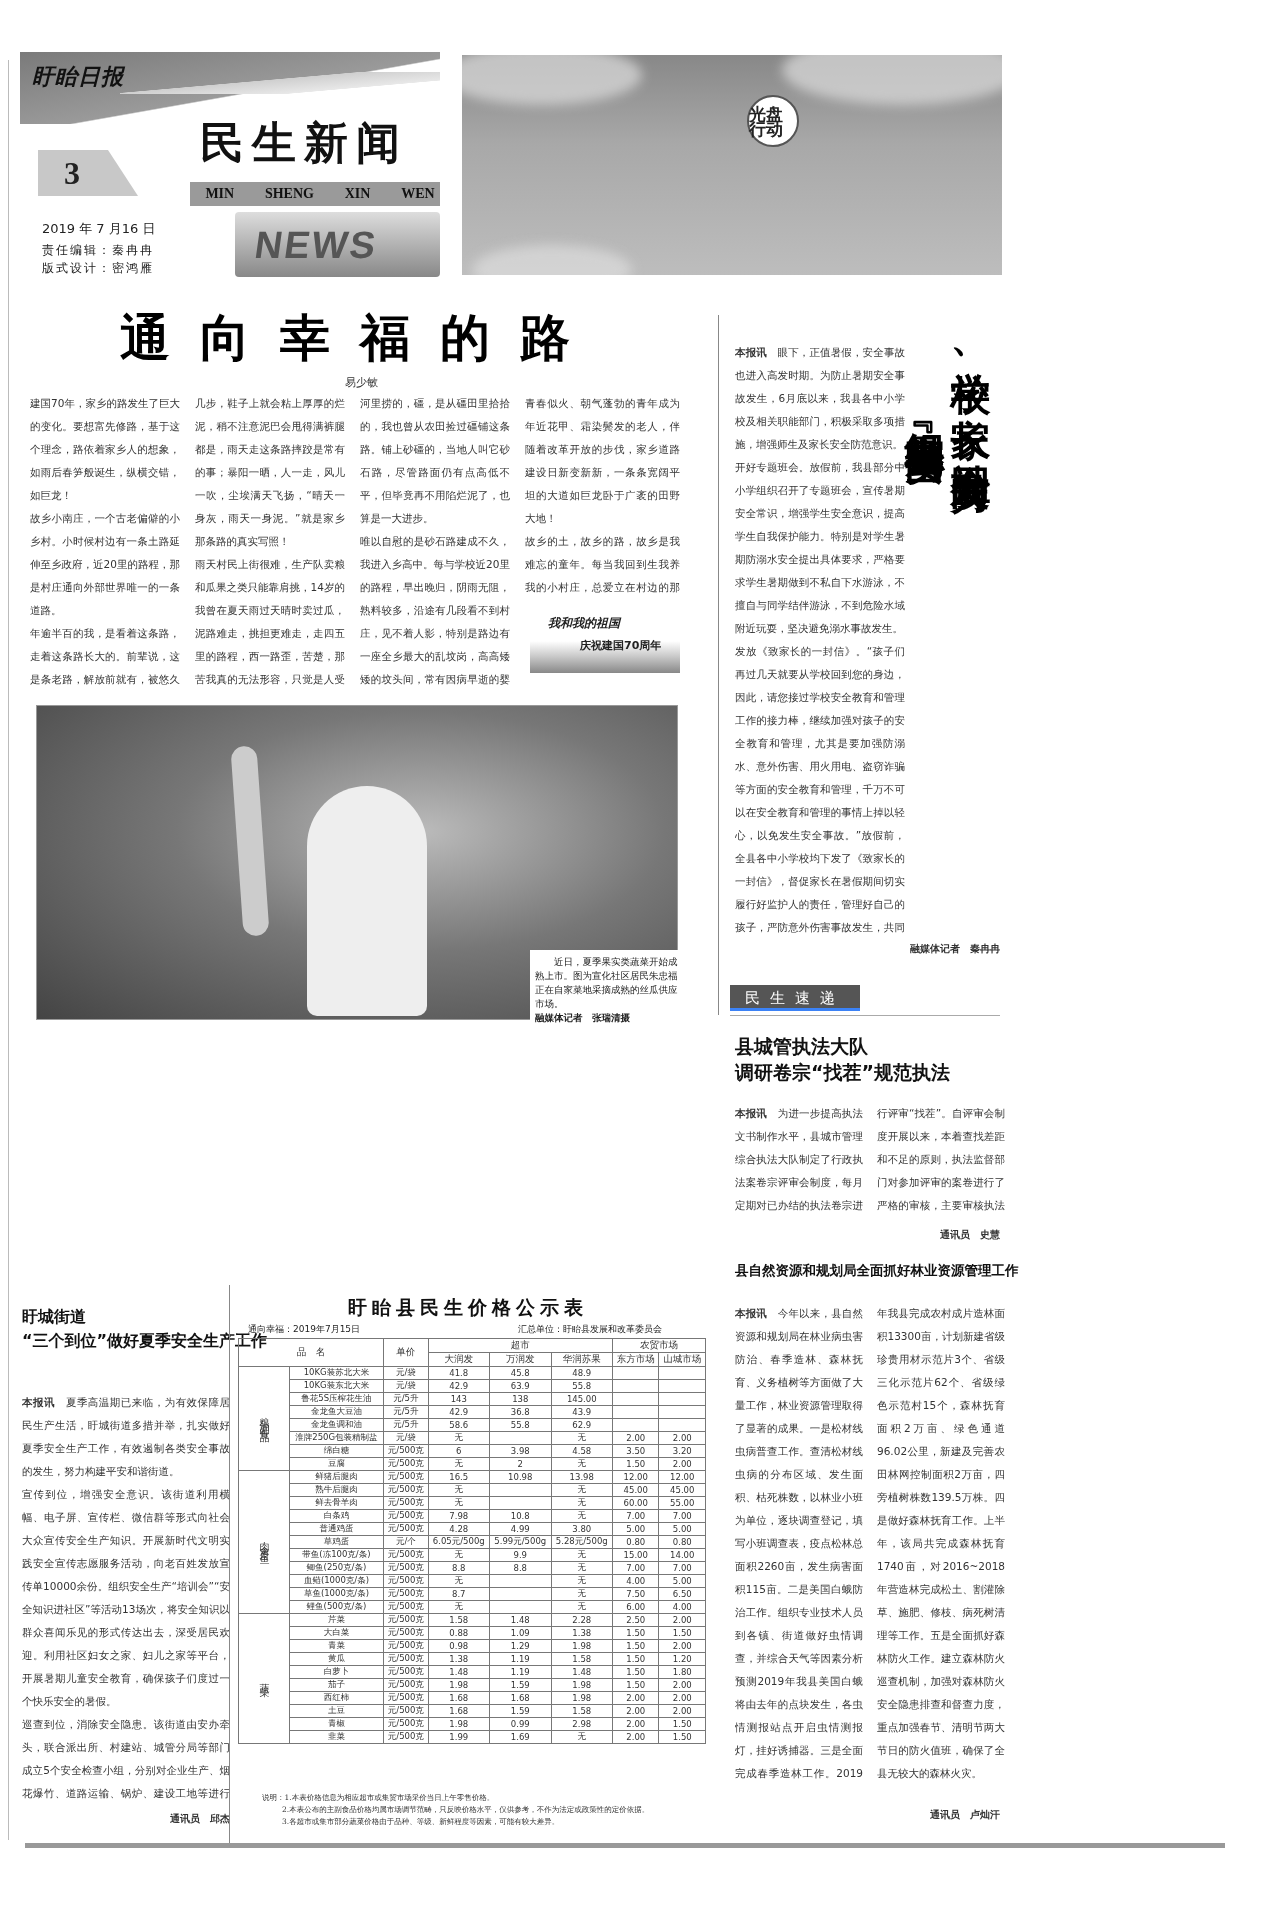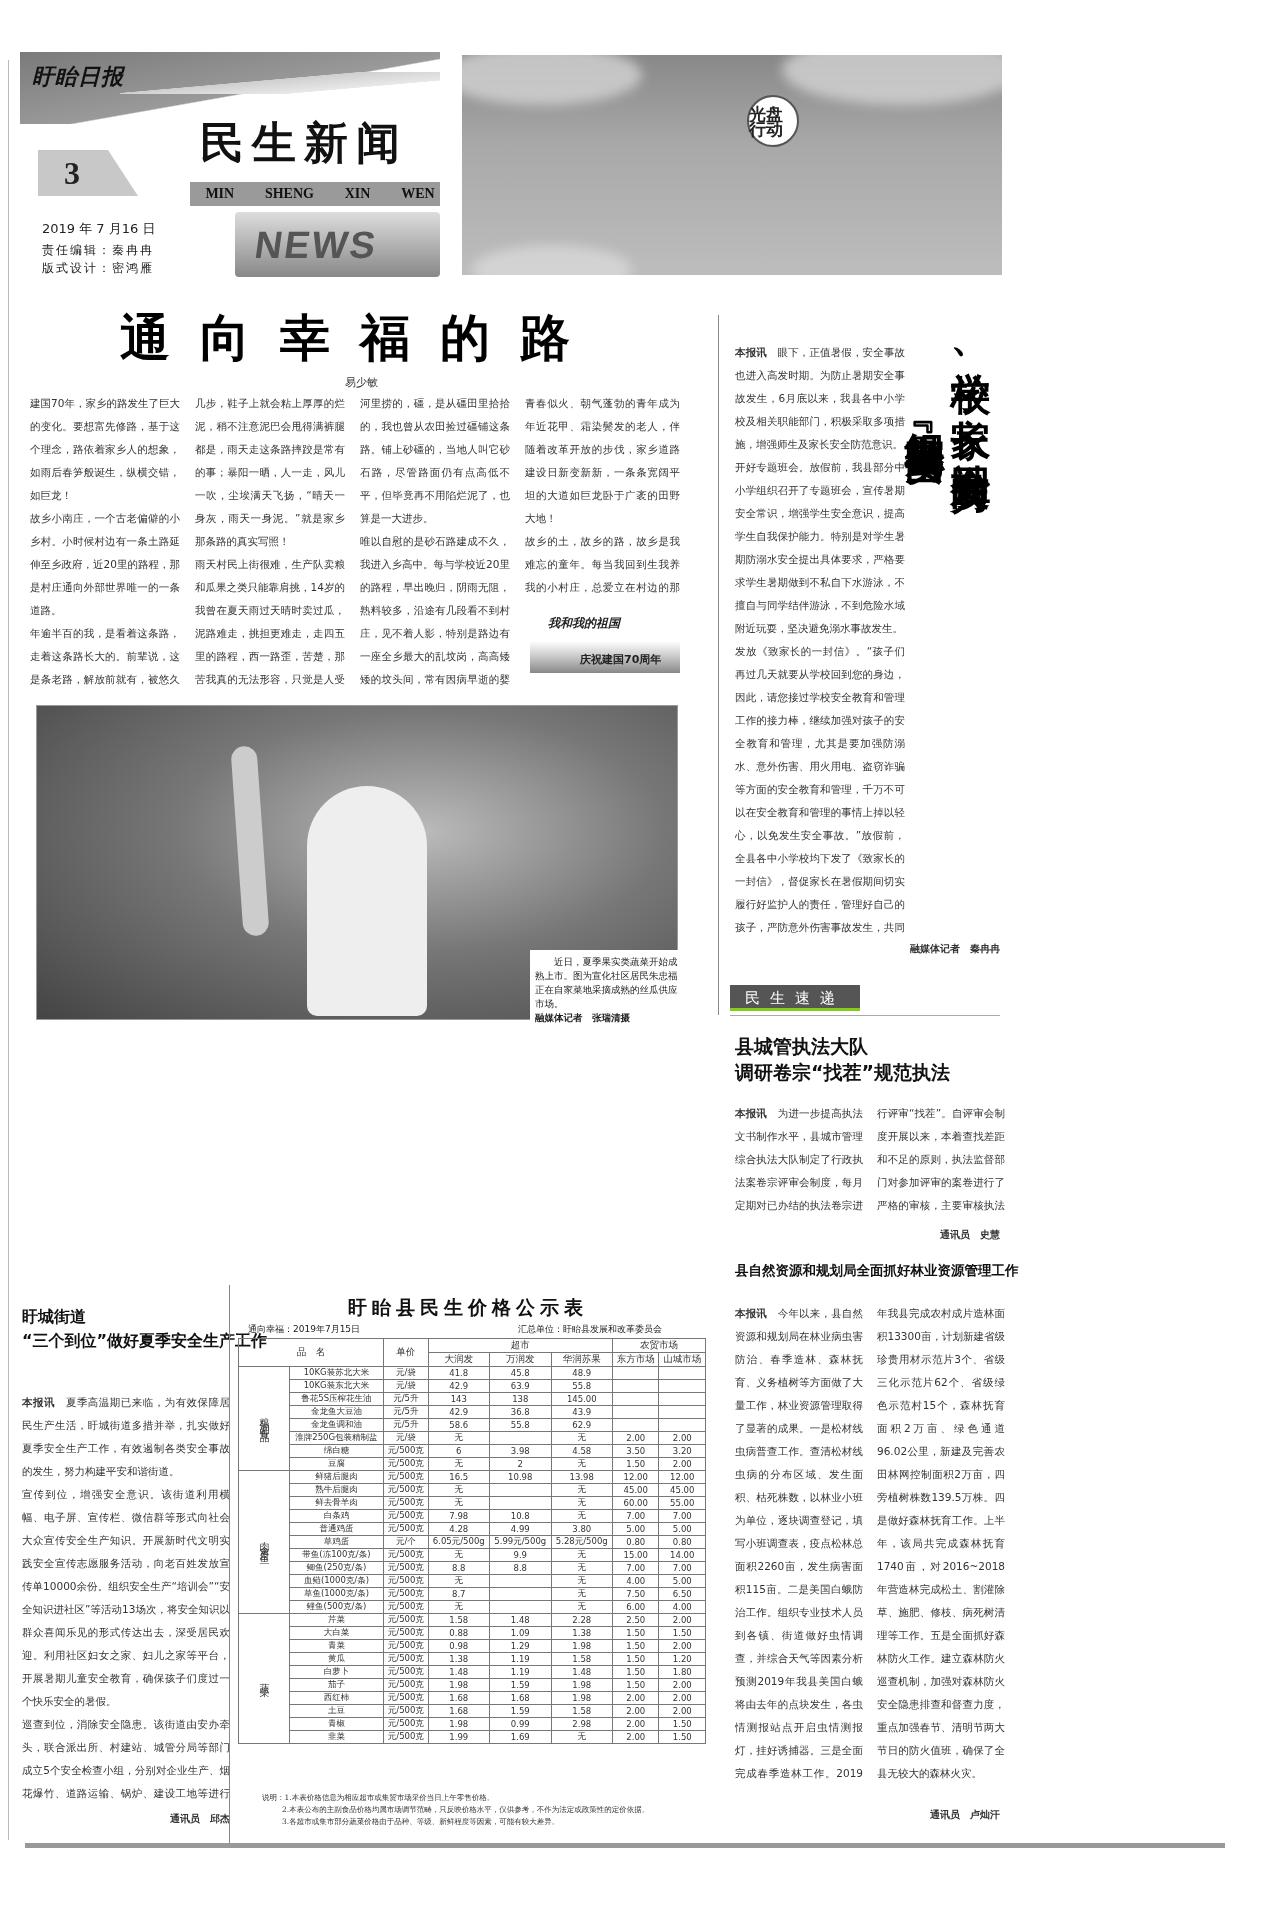--- a/index.html
+++ b/index.html
@@ -27,21 +27,21 @@
 
 .h-main{left:120px;top:305px;font-size:50px;font-weight:bold;letter-spacing:30px;color:#000}
 .byline{left:345px;top:375px;font-size:11px;color:#333}
 .col{font-size:10.5px;line-height:23px;color:#333;text-align:justify;overflow:hidden}
 .rule-h{position:absolute;height:2px;background:#aaa}
 .vert-title{position:absolute;writing-mode:vertical-rl;font-family:"DejaVu Serif",serif;font-weight:bold;font-size:40px;line-height:46px;color:#000;letter-spacing:2px}
 .photo{left:36px;top:705px;width:642px;height:315px;background:radial-gradient(ellipse at 60% 40%,#bbb 0%,#777 45%,#444 100%);overflow:hidden;border:1px solid #999}
 .photo .person{position:absolute;left:270px;top:80px;width:120px;height:230px;background:#eee;border-radius:60px 60px 10px 10px}
 .photo .gourd{position:absolute;left:200px;top:40px;width:26px;height:190px;background:#ccc;border-radius:13px;transform:rotate(-4deg)}
 .caption{left:535px;top:955px;width:150px;font-family:"DejaVu Serif",serif;font-size:9.5px;line-height:14px;color:#222}
-.msd{left:730px;top:985px;width:130px;height:26px;background:#555;color:#fff;font-size:15px;letter-spacing:10px;text-align:center;line-height:26px;border-bottom:3px solid #84cc16}
+.msd{left:730px;top:985px;width:130px;height:26px;background:#555;color:#fff;font-size:15px;letter-spacing:10px;text-align:center;line-height:26px;border-bottom:3px solid #3b82f6}
 .h2{font-weight:bold;color:#111}
 table.price{border-collapse:collapse;font-size:8.5px;width:100%;color:#333}
 table.price td,table.price th{border:1px solid #777;text-align:center;height:11.6px;font-weight:normal;padding:0 2px}
 table.price th{font-size:9.5px}
 .cat{writing-mode:vertical-rl;font-size:10px;letter-spacing:4px}
 .notes{font-family:"DejaVu Serif",serif;font-size:7.5px;line-height:12px;color:#333}
 .credit{text-align:right;font-weight:bold;font-size:10px;color:#333}
 .bottom-rule{position:absolute;left:25px;top:1843px;width:1200px;height:5px;background:#999}
 .frame{position:absolute;border:1px solid #888}
 </style>
@@ -95,21 +95,21 @@
 恢复高考，高二学习紧了，开始住校，宿舍是依地而建的茅草屋，睡的是稻草铺，两间草房一个大通铺住着二十多人……高中毕业，我考上师范，从那条弯曲悠长的土路走出了小乡村。
 家乡的路，是不能说是像蜀道那样的“难于上青天”般难走，但从那道路上走过来的人，都会有别样的心酸和感慨记忆。
 时光如梭，岁月悠悠。如今我已从当初</div>
 <div class="abs col" style="left:525px;top:392px;width:155px;height:210px;white-space:pre-line">青春似火、朝气蓬勃的青年成为年近花甲、霜染鬓发的老人，伴随着改革开放的步伐，家乡道路建设日新变新新，一条条宽阔平坦的大道如巨龙卧于广袤的田野大地！
 故乡的土，故乡的路，故乡是我难忘的童年。每当我回到生我养我的小村庄，总爱立在村边的那条路旁或沿着那厚实平坦而宽阔的水泥路来回漫步，路上车水马龙，还有乡民心花怒放的知识笑容，清亮亮的笑声随着清风荡漾在清凉宽广的水泥路上空，让人感觉到生活是那样的温馨甜蜜，阳光幸福！
 建国70年来，家乡发生翻天覆地的变化。如今欣欣向荣的繁华盛景，小康生活已从梦想走进现实，路助推经济发展，家乡路的巨变是当地经济腾飞的一个缩影。
 路，通向前方，通向幸福！</div>
 
 <div class="abs" style="left:530px;top:615px;width:150px;height:58px;background:linear-gradient(180deg,#fff 0%,#fff 45%,#ccc 70%,#888 100%)">
   <div style="font-family:'DejaVu Serif',serif;font-style:italic;font-weight:bold;font-size:12px;padding-left:18px">我和我的祖国</div>
-  <div style="font-size:11px;font-weight:bold;padding-left:50px;margin-top:20px">庆祝建国70周年</div>
+  <div style="font-size:11px;font-weight:bold;padding-left:50px;margin-top:6px">庆祝建国70周年</div>
 </div>
 
 <div class="abs photo">
   <div class="gourd"></div>
   <div class="person"></div>
 </div>
 <div class="abs" style="left:530px;top:950px;width:155px;height:72px;background:#fff"></div>
 <div class="abs caption">
   <div style="text-indent:2em">近日，夏季果实类蔬菜开始成熟上市。图为宣化社区居民朱忠福正在自家菜地采摘成熟的丝瓜供应市场。</div>
   <div style="font-weight:bold">融媒体记者　张瑞清摄</div>

